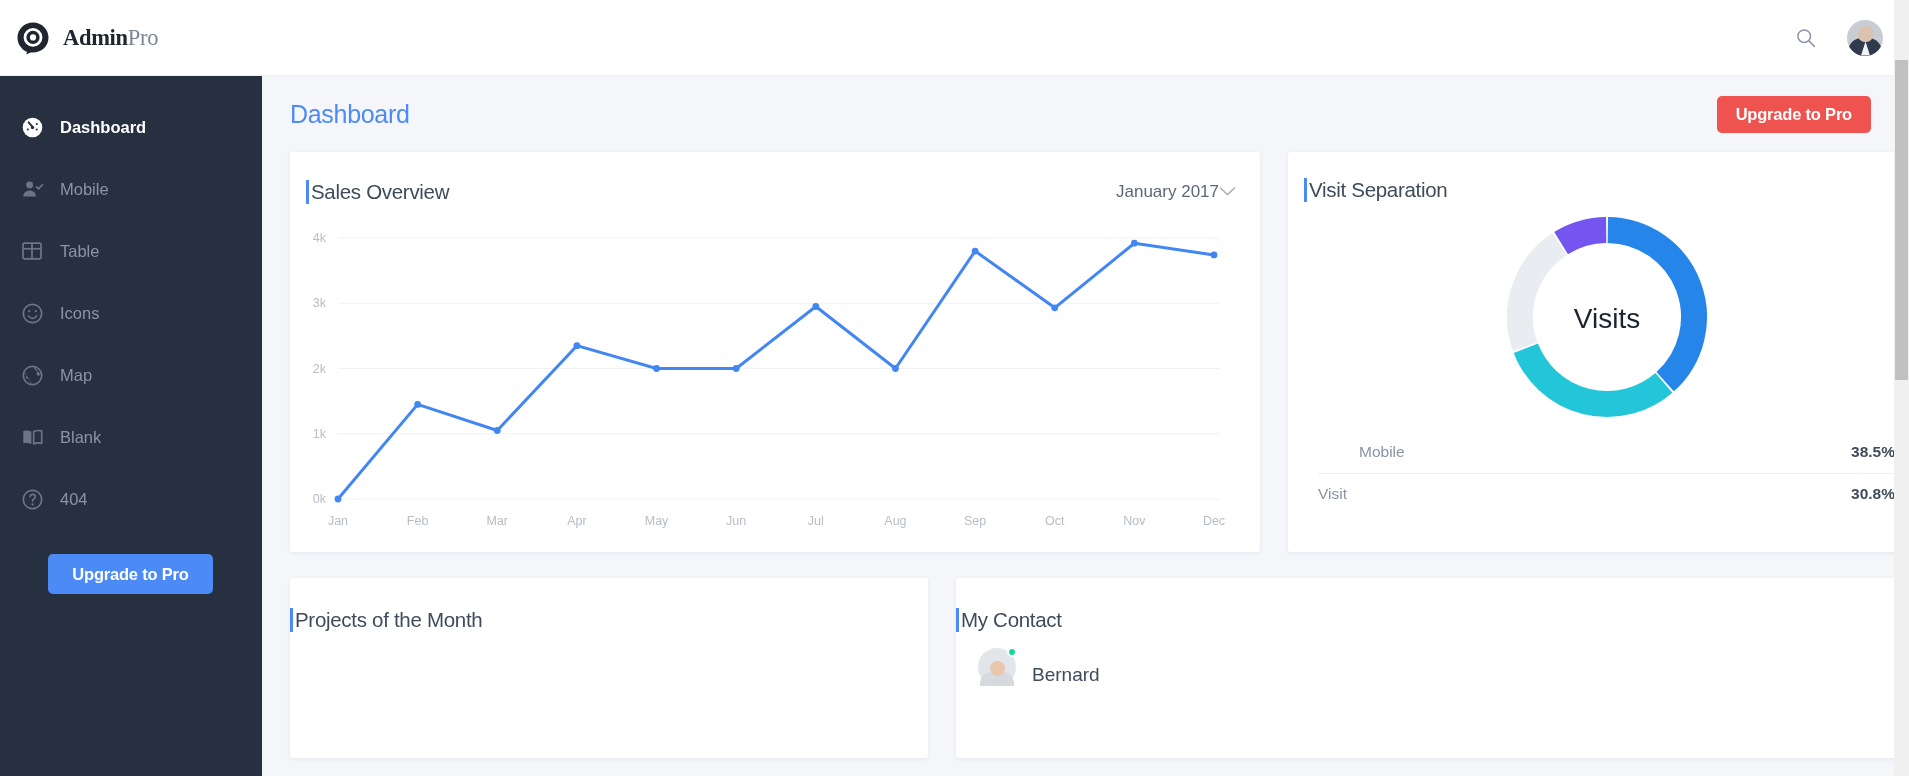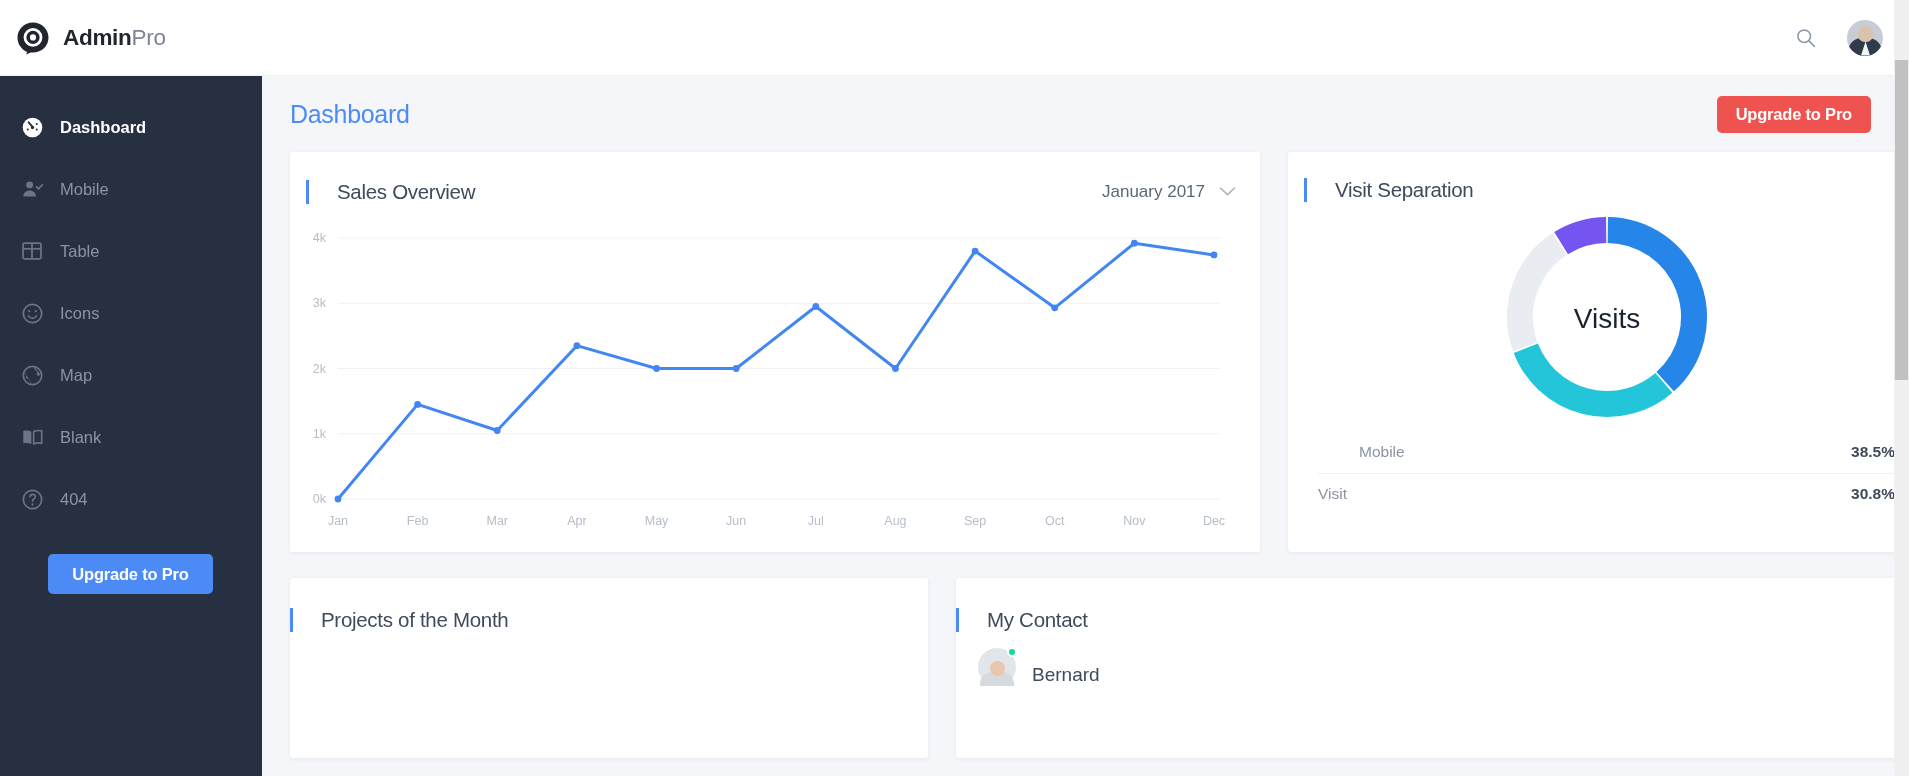--- a/index.html
+++ b/index.html
@@ -10,21 +10,21 @@
     color:#3e4b5b;
     -webkit-font-smoothing:antialiased;
   }
 
   
   .topbar{
     position:absolute; top:0; left:0; width:1909px; height:76px;
     background:#ffffff; display:flex; align-items:center;
     border-bottom:1px solid #eef0f4; z-index:20;
   }
-  .brand{ display:flex; align-items:center; padding-left:16px; width:262px; }
+  .brand{ display:flex; align-items:center; padding-left:16px; width:262px;font-family:Liberation Serif, serif; }
   .brand-mark{ width:34px; height:34px; position:relative; flex:0 0 auto; }
   .brand-text{ margin-left:13px; font-size:22.5px; letter-spacing:-.3px; white-space:nowrap;}
   .brand-text .b1{ font-weight:700; color:#21262e; }
   .brand-text .b2{ font-weight:400; color:#7b8594; }
   .topbar-right{ margin-left:auto; display:flex; align-items:center; gap:28px; padding-right:26px; }
   .search-btn{ width:26px; height:26px; display:flex; align-items:center; justify-content:center; cursor:pointer; }
   .avatar{
     width:36px; height:36px; border-radius:50%; overflow:hidden; cursor:pointer;
     background:#c8ccd4; position:relative; flex:0 0 auto;
   }
@@ -64,27 +64,27 @@
   .pro-btn{
     margin-left:auto; background:#ef5350; color:#fff; border:0; border-radius:5px;
     height:37px; padding:0 19px; font-size:16.5px; font-weight:700; cursor:pointer;
     font-family:inherit; letter-spacing:-.2px;
   }
 
   .row{ display:flex; padding:0 26px 0 28px; gap:28px; align-items:flex-start; }
   .card{ background:#fff; border-radius:3px; box-shadow:0 1px 4px rgba(38,48,64,.07); }
   .card-title{
     font-size:20.5px; color:#3e4b5b; font-weight:400; letter-spacing:-.3px;
-    padding-left:28px; border-left:3px solid #4c8bf5; line-height:1.15;
+    padding-left:2px; border-left:3px solid #4c8bf5; line-height:1.15;
   }
 
   
   .sales-card{ flex:0 0 970px; height:400px; padding:28px 0 0 0; position:relative; }
   .sales-head{ display:flex; align-items:center; padding:0 24px 0 16px; }
-  .period{ margin-left:auto; display:flex; align-items:center; gap:14px; cursor:pointer; }
+  .period{ margin-left:auto; display:flex; align-items:center; cursor:pointer; }
   .period-label{ font-size:17px; color:#5b6879; }
   .chart-wrap{ position:relative; width:970px; height:345px; }
   .chart-svg{ position:absolute; left:0; top:0; }
 
   
   .visit-card{ flex:0 0 637px; height:400px; padding:26px 0 0 0; }
   .visit-head{ padding:0 0 0 16px; }
   .donut-zone{ display:flex; align-items:center; justify-content:center; height:230px; }
   .legend{ padding:0 30px; }
   .legend-row{

